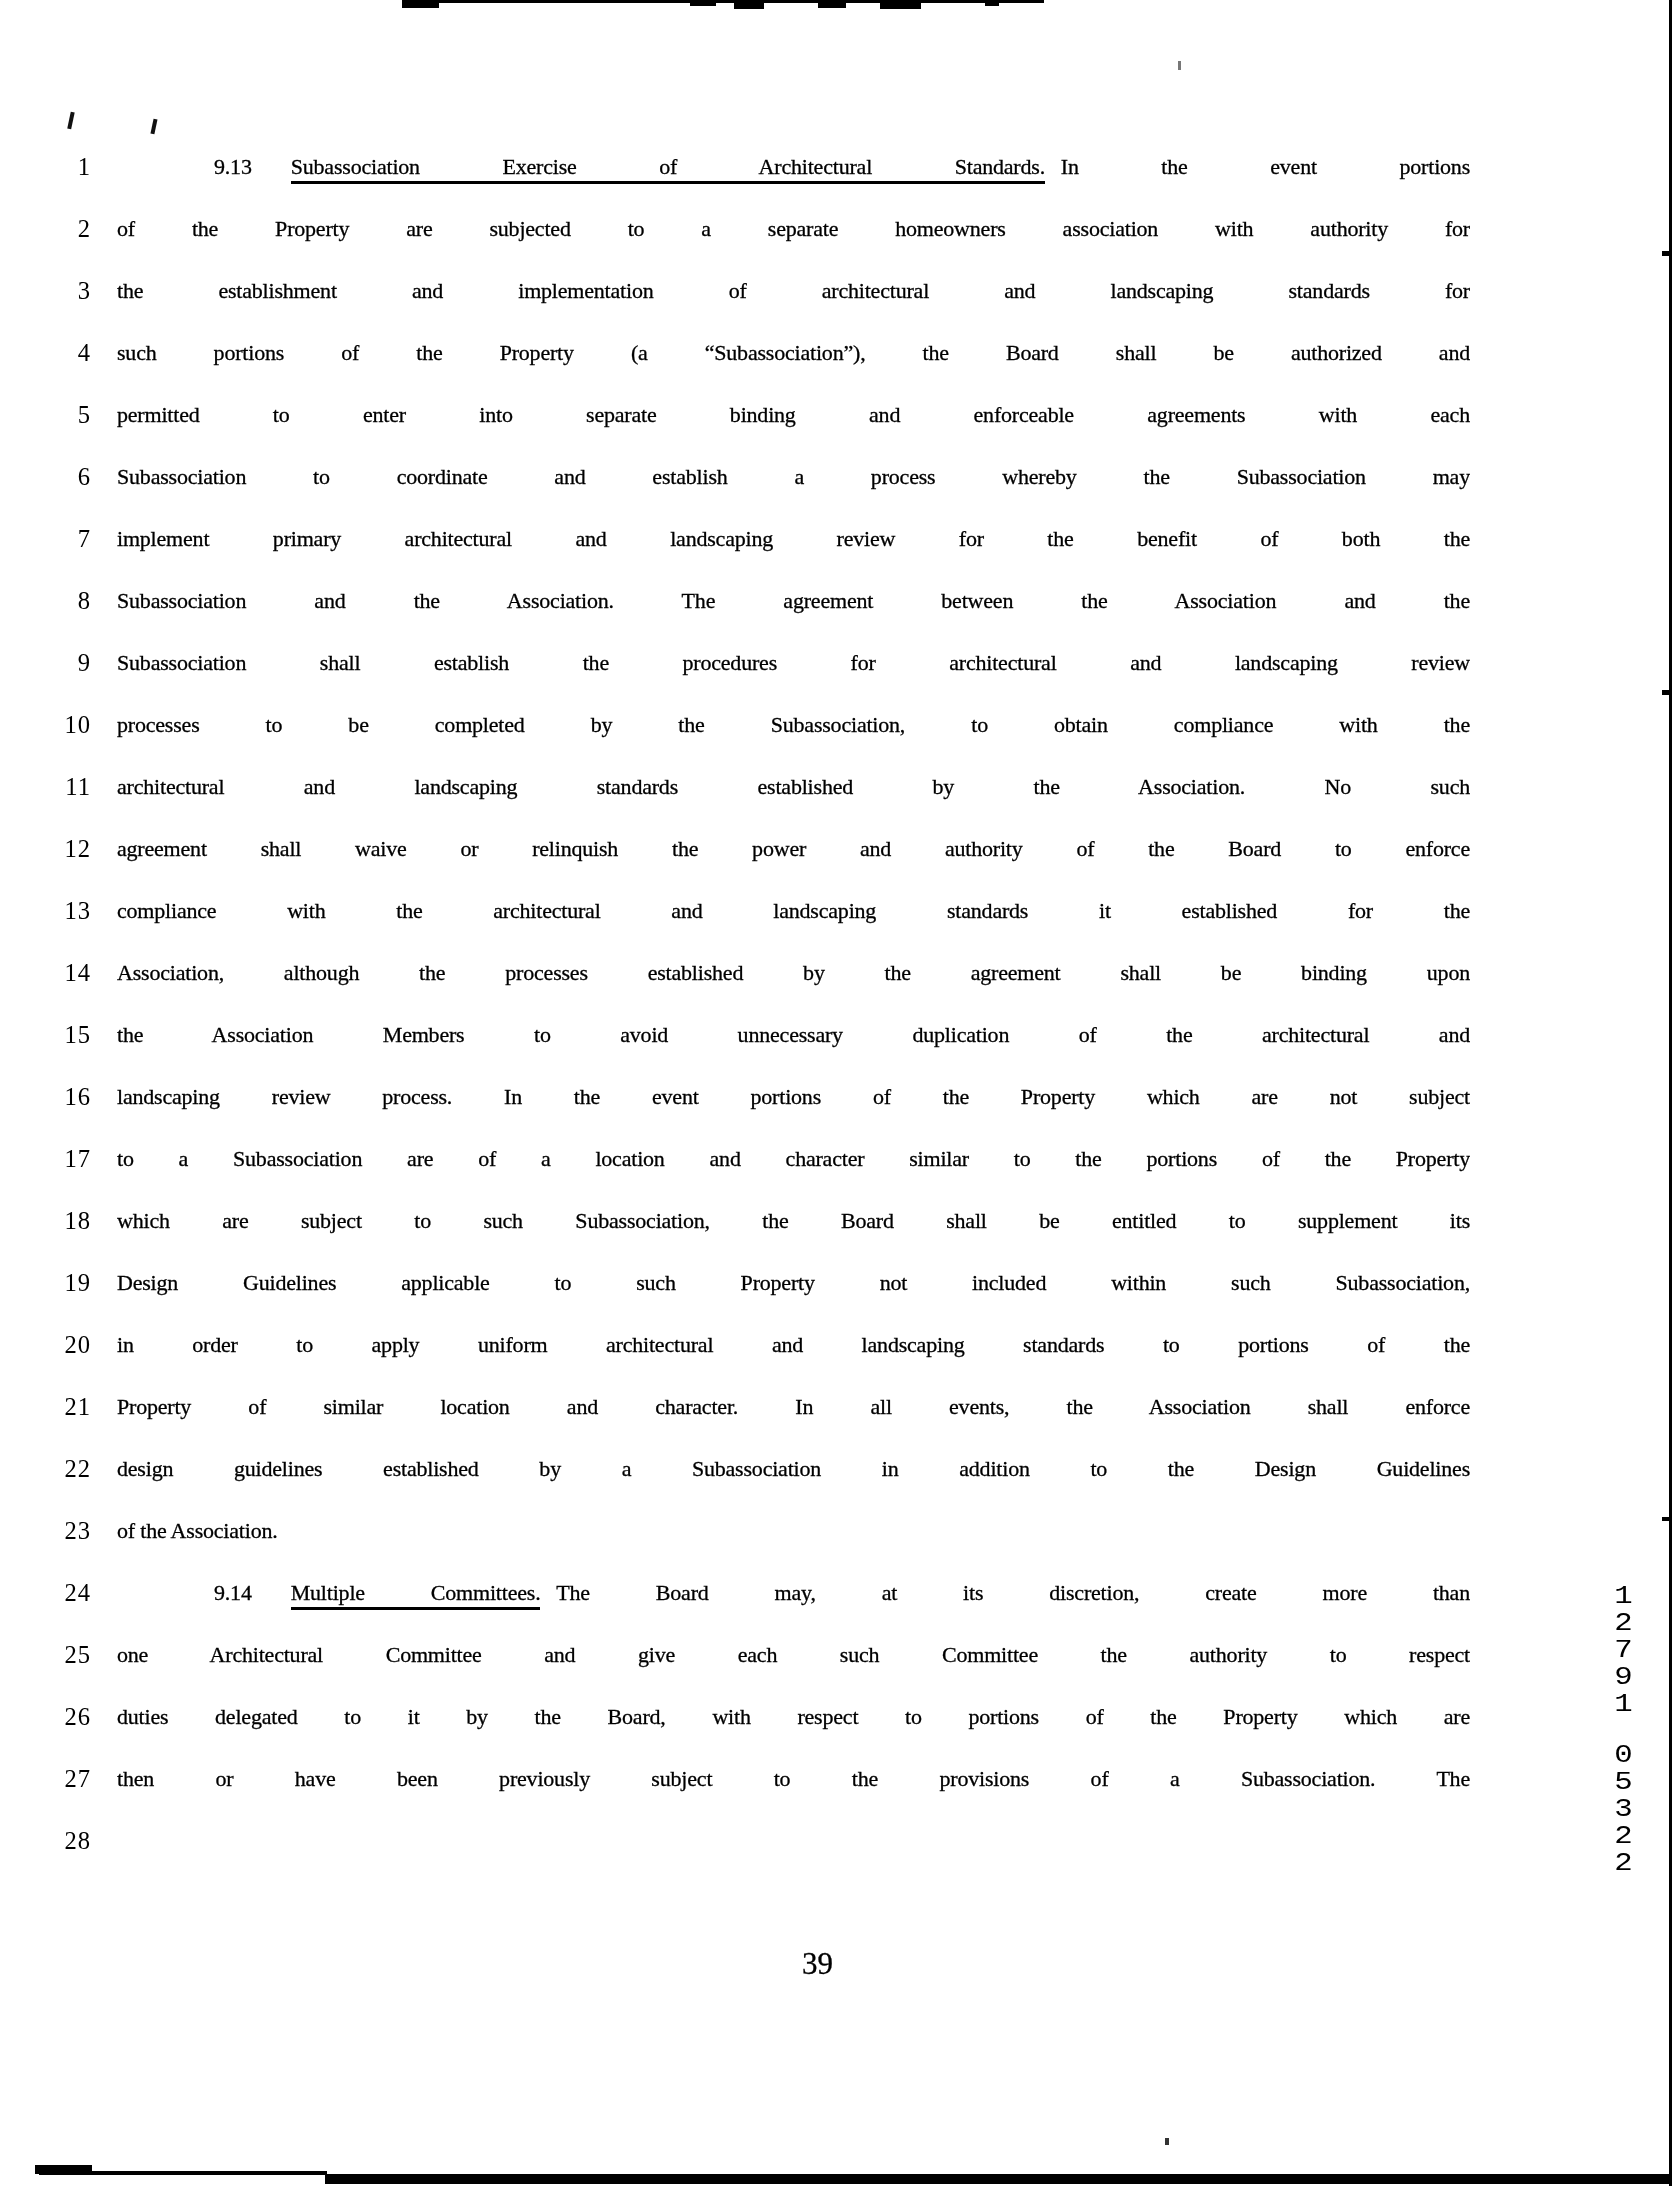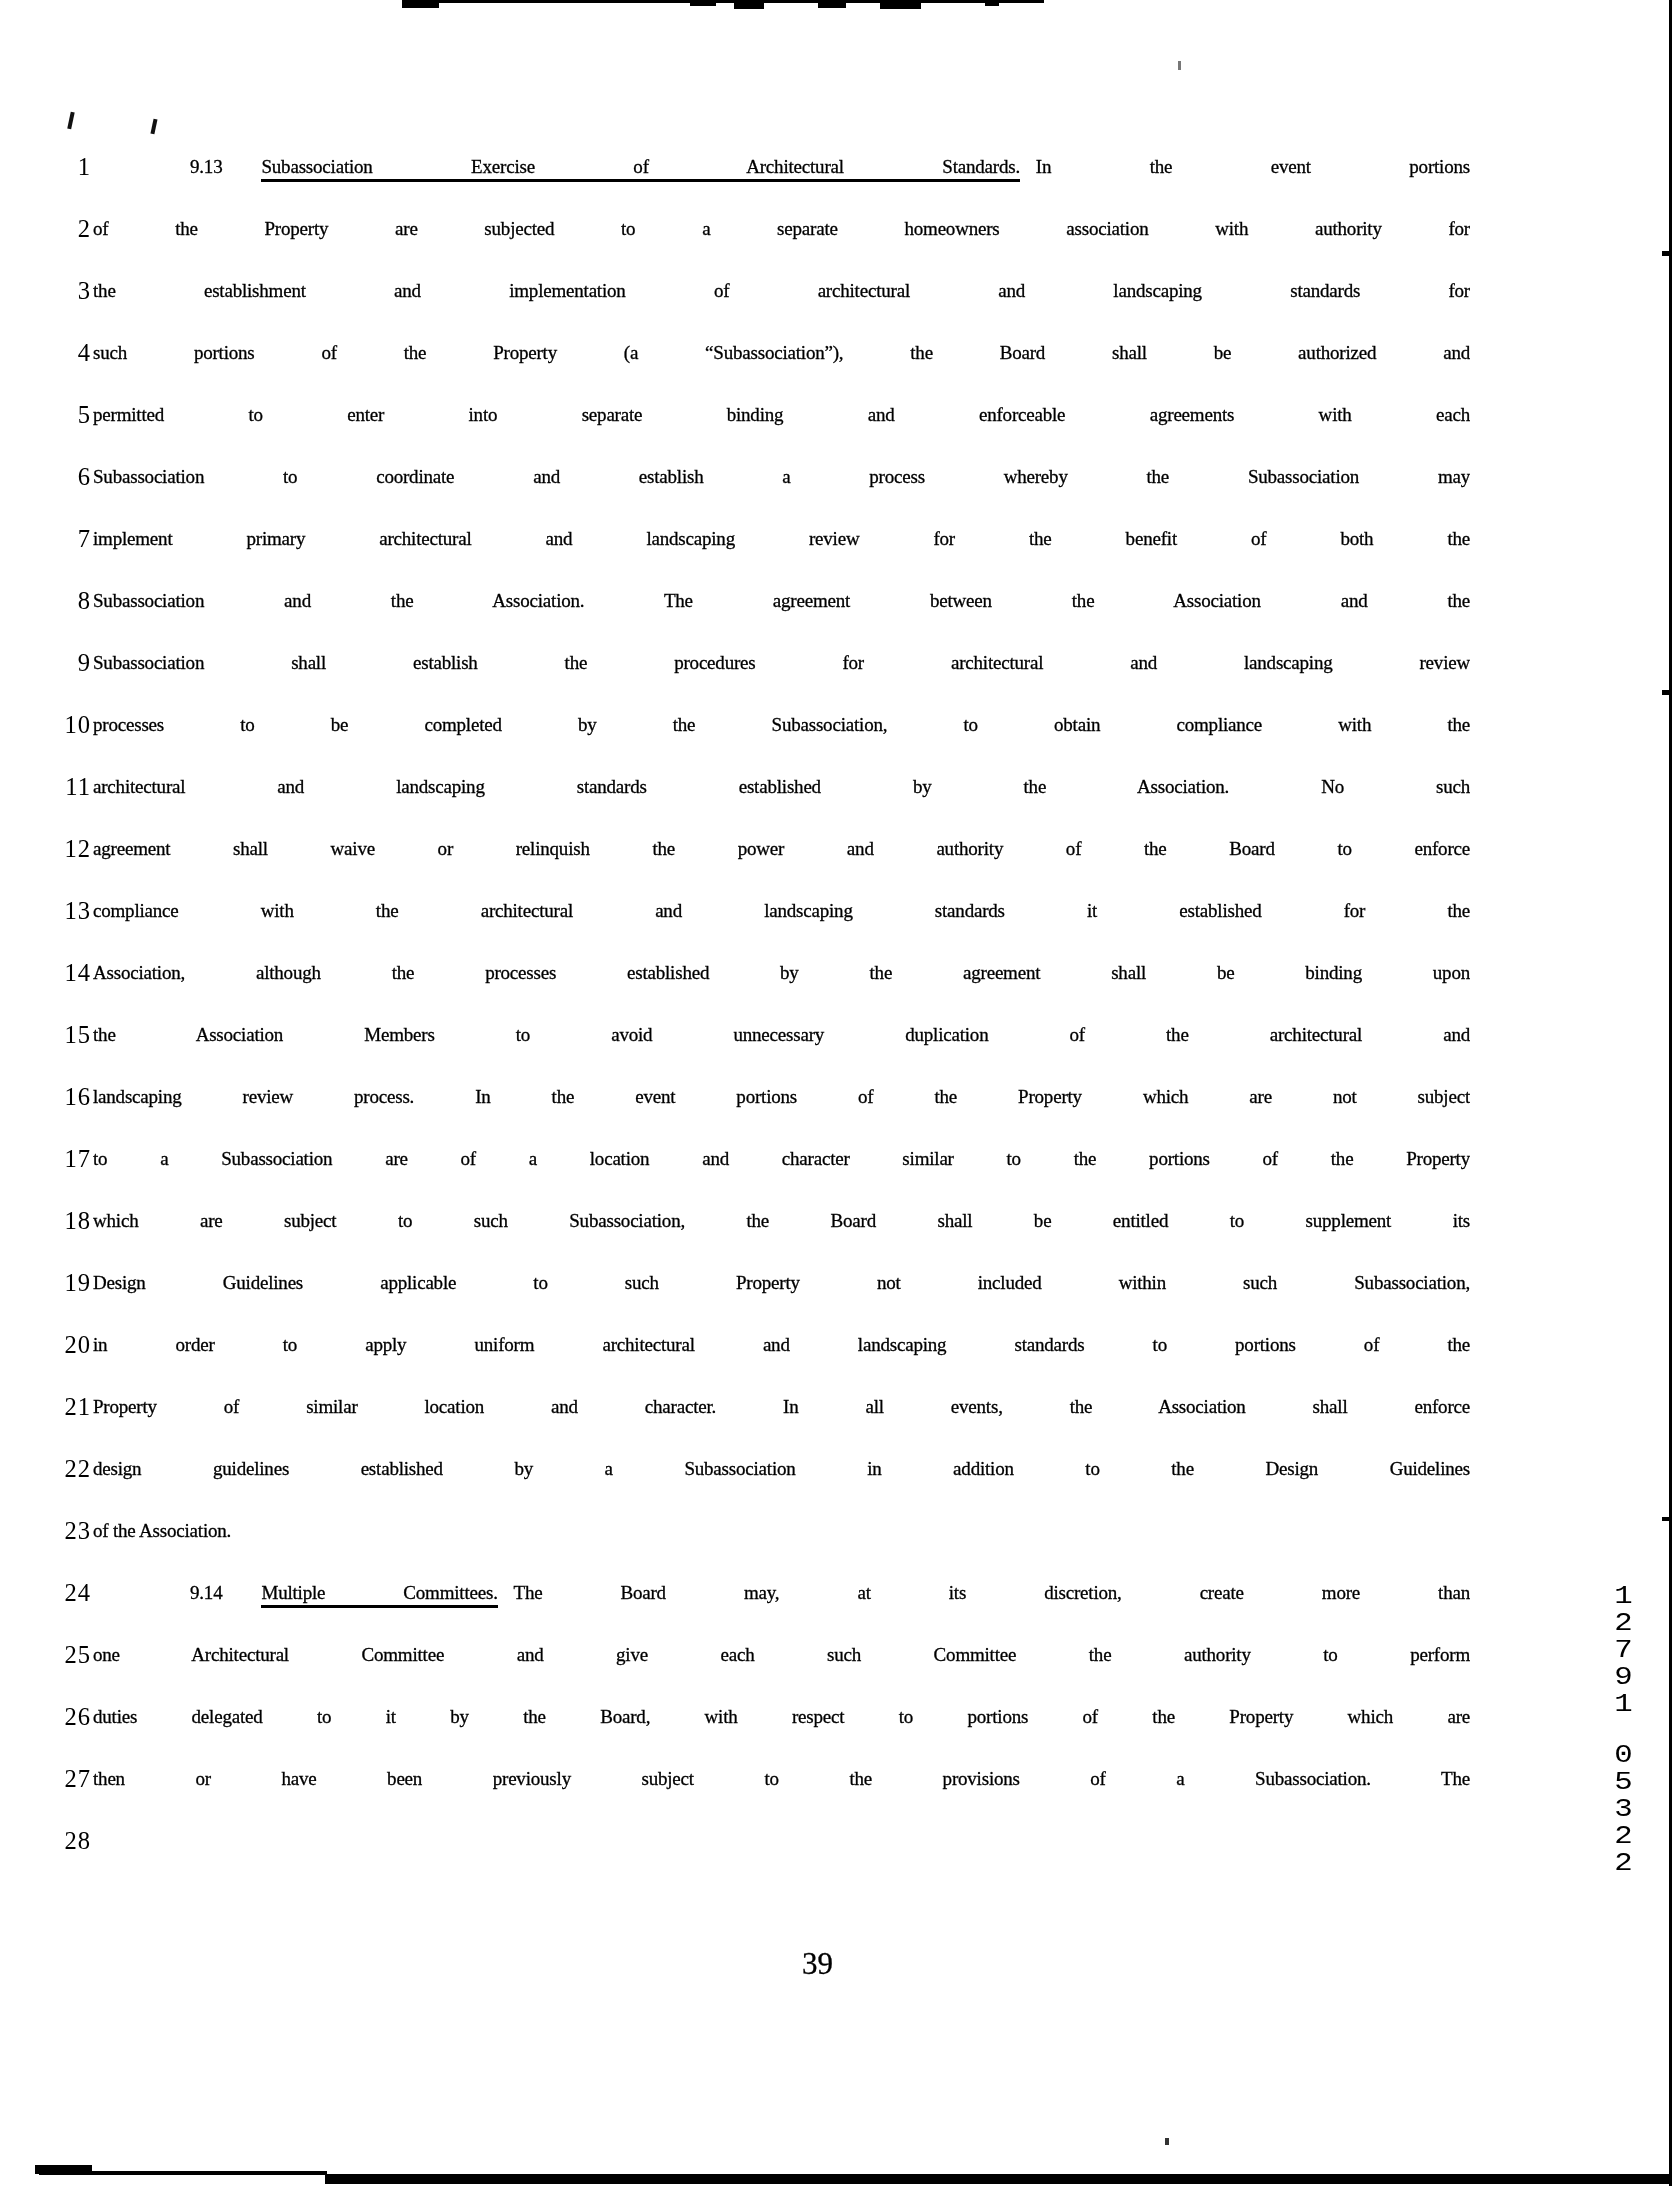--- a/index.html
+++ b/index.html
@@ -10,22 +10,22 @@
   .page{position:absolute;inset:0;overflow:hidden;background:#fff;}
 
   
   .lines{position:absolute;top:136px;left:0;width:1673px;}
   .line-row{position:relative;height:62px;}
   .lnum{
     position:absolute;left:0;top:0;width:91px;text-align:right;
     font-size:24.6px;line-height:62px;letter-spacing:1px;
   }
   .ltext{
-    margin-left:93px;margin-right:203px;height:62px;overflow:hidden;
-    font-size:19px;line-height:62px;letter-spacing:-0.2px;
+    margin-left:117px;margin-right:203px;height:62px;overflow:hidden;
+    font-size:22px;line-height:62px;letter-spacing:-0.2px;
     text-align:justify;text-align-last:justify;
     -webkit-text-stroke:0.3px #000;
   }
   .ltext.left{text-align:center;text-align-last:left;}
   .ltext.indent{text-indent:97px;}
   .secno{margin-right:39px;}
   .headu{border-bottom:3px solid #000;padding-bottom:2px;}
   .rest{margin-left:15.8px;}
 
   
@@ -182,21 +182,21 @@
       <div class="line-row">
         <span class="lnum">23</span>
         <div class="ltext left">of the Association.</div>
       </div>
       <div class="line-row">
         <span class="lnum">24</span>
         <div class="ltext indent"><span class="secno">9.14</span><span class="headu">Multiple Committees.</span><span class="rest">The Board may, at its discretion, create more than</span></div>
       </div>
       <div class="line-row">
         <span class="lnum">25</span>
-        <div class="ltext">one Architectural Committee and give each such Committee the authority to perform</div>
+        <div class="ltext">one Architectural Committee and give each such Committee the authority to respect</div>
       </div>
       <div class="line-row">
         <span class="lnum">26</span>
         <div class="ltext">duties delegated to it by the Board, with respect to portions of the Property which are</div>
       </div>
       <div class="line-row">
         <span class="lnum">27</span>
         <div class="ltext">then or have been previously subject to the provisions of a Subassociation.  The</div>
       </div>
       <div class="line-row">

